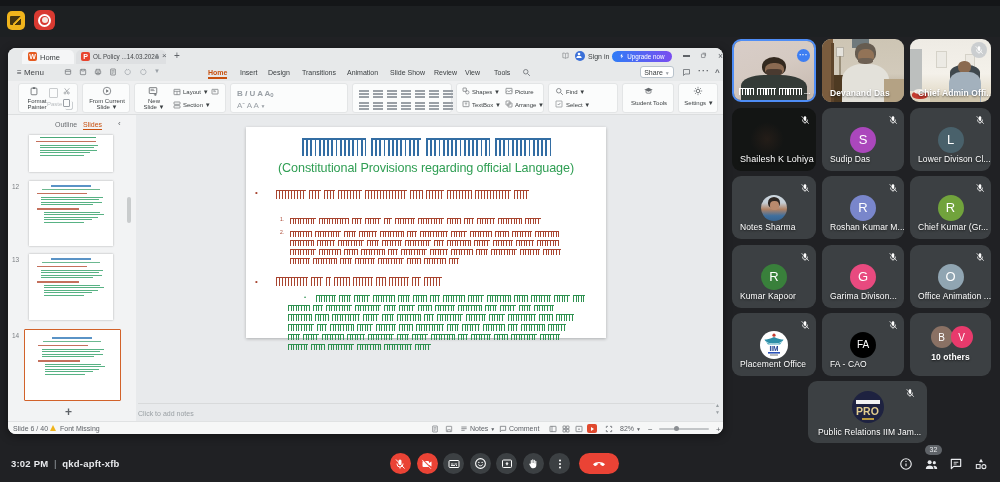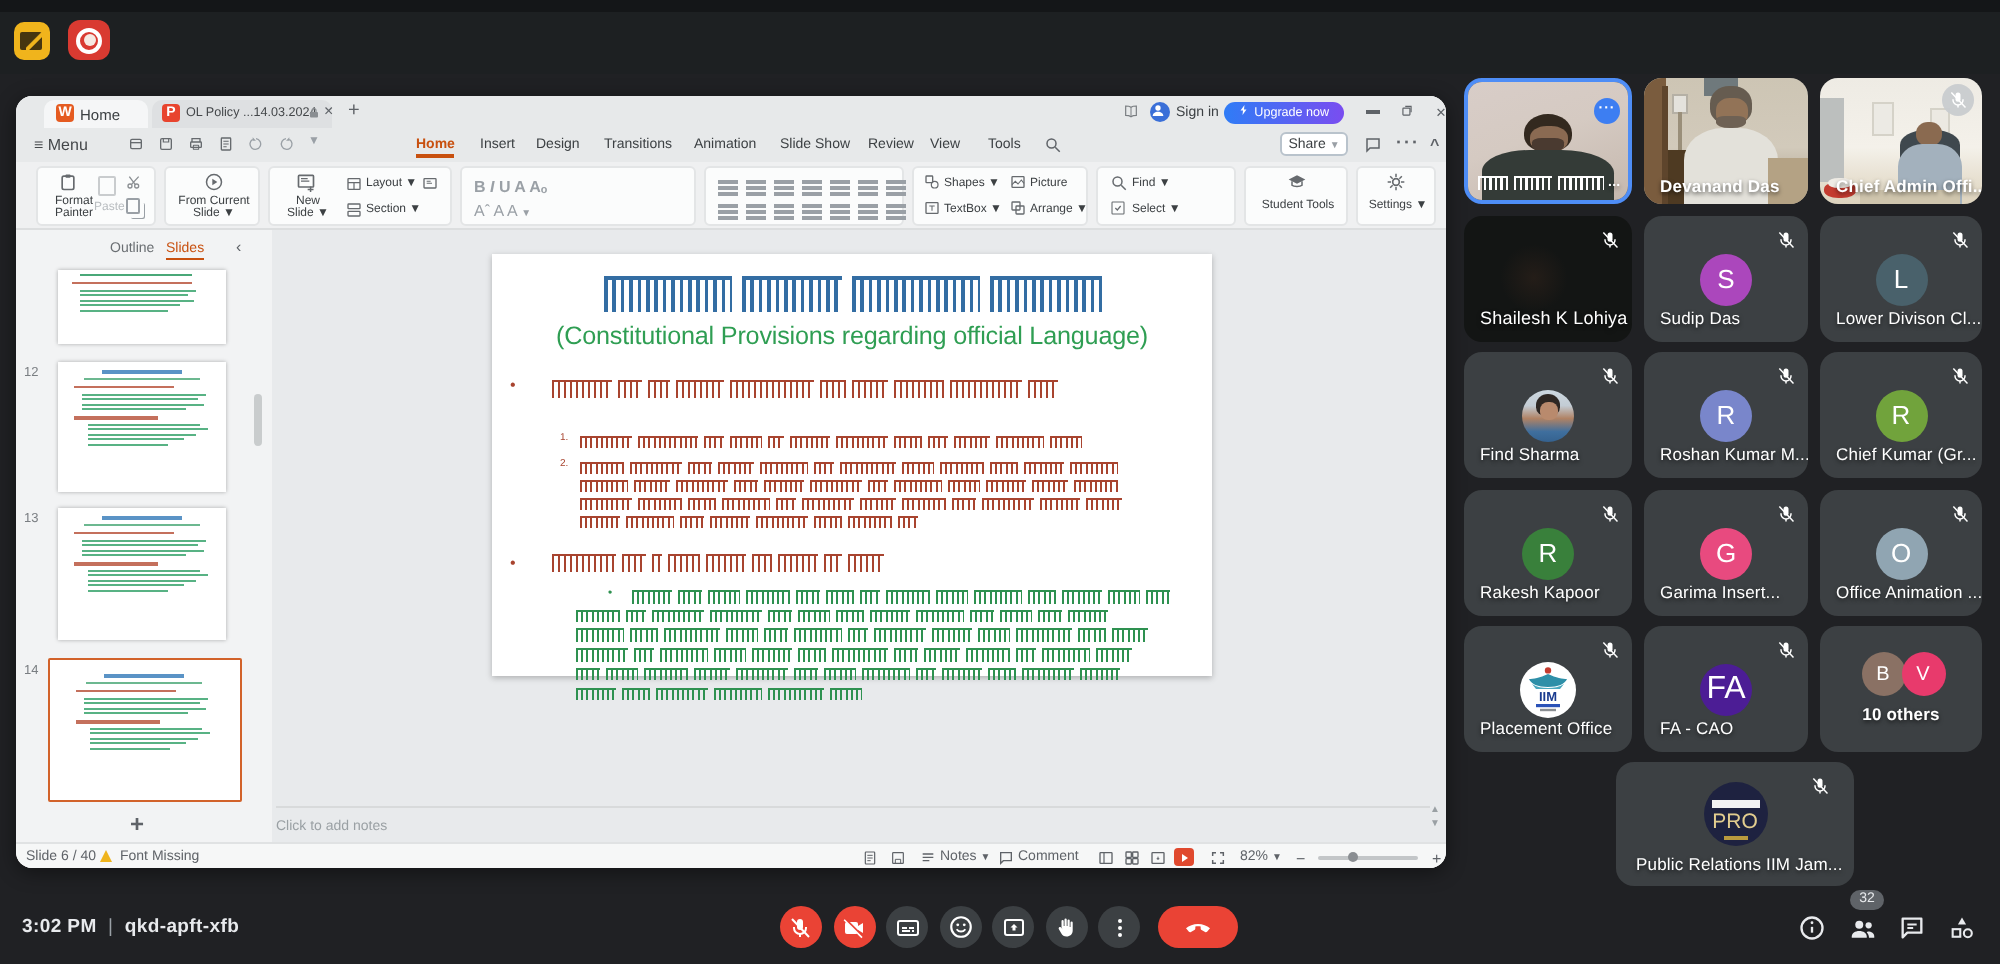--- a/index.html
+++ b/index.html
@@ -524,21 +524,21 @@
     <svg class="mic" viewBox="0 0 24 24" fill="none">
       <rect x="9" y="3" width="6" height="11" rx="3" fill="#fff"></rect>
       <path d="M6 11v1a6 6 0 0 0 12 0v-1" stroke="#fff" stroke-width="1.8"></path>
       <path d="M12 18v3" stroke="#fff" stroke-width="1.8"></path>
       <path d="M4 3l17 18" stroke="#fff" stroke-width="1.8"></path>
     </svg>
     <span class="lcir" style="left:50%;top:50%;margin-left:-13px;margin-top:-13px;width:26px;height:26px;background:linear-gradient(180deg,#cdd8e0 0%,#c3ccd4 30%,#b08264 55%,#3f6f9e 80%,#35628f 100%);overflow:hidden">
 <i class="abs" style="left:7px;top:2px;width:12px;height:11px;background:#2e2723;border-radius:50% 50% 40% 40%"></i>
 <i class="abs" style="left:8.5px;top:6px;width:9px;height:9px;background:#b98a6d;border-radius:45%"></i>
 </span>
-    <span class="tname">Find Sharma</span>
+    <span class="tname">Notes Sharma</span>
   </div>
 <div class="tile" style="left:822px;top:176px;width:82px;height:63px;background:#3c4043;">
     <svg class="mic" viewBox="0 0 24 24" fill="none">
       <rect x="9" y="3" width="6" height="11" rx="3" fill="#fff"></rect>
       <path d="M6 11v1a6 6 0 0 0 12 0v-1" stroke="#fff" stroke-width="1.8"></path>
       <path d="M12 18v3" stroke="#fff" stroke-width="1.8"></path>
       <path d="M4 3l17 18" stroke="#fff" stroke-width="1.8"></path>
     </svg>
     <span class="lcir" style="left:50%;top:50%;margin-left:-13.0px;margin-top:-13.0px;width:26px;height:26px;background:#7986cb;font-size:13px">R</span>
     <span class="tname">Roshan Kumar M...</span>
@@ -554,31 +554,31 @@
     <span class="tname">Chief Kumar (Gr...</span>
   </div>
 <div class="tile" style="left:732px;top:245px;width:84px;height:63px;background:#3c4043;">
     <svg class="mic" viewBox="0 0 24 24" fill="none">
       <rect x="9" y="3" width="6" height="11" rx="3" fill="#fff"></rect>
       <path d="M6 11v1a6 6 0 0 0 12 0v-1" stroke="#fff" stroke-width="1.8"></path>
       <path d="M12 18v3" stroke="#fff" stroke-width="1.8"></path>
       <path d="M4 3l17 18" stroke="#fff" stroke-width="1.8"></path>
     </svg>
     <span class="lcir" style="left:50%;top:50%;margin-left:-13.0px;margin-top:-13.0px;width:26px;height:26px;background:#39803b;font-size:13px">R</span>
-    <span class="tname">Rakesh Kapoor</span>
+    <span class="tname">Kumar Kapoor</span>
   </div>
 <div class="tile" style="left:822px;top:245px;width:82px;height:63px;background:#3c4043;">
     <svg class="mic" viewBox="0 0 24 24" fill="none">
       <rect x="9" y="3" width="6" height="11" rx="3" fill="#fff"></rect>
       <path d="M6 11v1a6 6 0 0 0 12 0v-1" stroke="#fff" stroke-width="1.8"></path>
       <path d="M12 18v3" stroke="#fff" stroke-width="1.8"></path>
       <path d="M4 3l17 18" stroke="#fff" stroke-width="1.8"></path>
     </svg>
     <span class="lcir" style="left:50%;top:50%;margin-left:-13.0px;margin-top:-13.0px;width:26px;height:26px;background:#e84a7f;font-size:13px">G</span>
-    <span class="tname">Garima Insert...</span>
+    <span class="tname">Garima Divison...</span>
   </div>
 <div class="tile" style="left:910px;top:245px;width:81px;height:63px;background:#3c4043;">
     <svg class="mic" viewBox="0 0 24 24" fill="none">
       <rect x="9" y="3" width="6" height="11" rx="3" fill="#fff"></rect>
       <path d="M6 11v1a6 6 0 0 0 12 0v-1" stroke="#fff" stroke-width="1.8"></path>
       <path d="M12 18v3" stroke="#fff" stroke-width="1.8"></path>
       <path d="M4 3l17 18" stroke="#fff" stroke-width="1.8"></path>
     </svg>
     <span class="lcir" style="left:50%;top:50%;margin-left:-13.0px;margin-top:-13.0px;width:26px;height:26px;background:#90a5b2;font-size:13px">O</span>
     <span class="tname">Office Animation ...</span>
@@ -602,38 +602,38 @@
     </span>
     <span class="tname">Placement Office</span>
   </div>
 <div class="tile" style="left:822px;top:313px;width:82px;height:63px;background:#3c4043;">
     <svg class="mic" viewBox="0 0 24 24" fill="none">
       <rect x="9" y="3" width="6" height="11" rx="3" fill="#fff"></rect>
       <path d="M6 11v1a6 6 0 0 0 12 0v-1" stroke="#fff" stroke-width="1.8"></path>
       <path d="M12 18v3" stroke="#fff" stroke-width="1.8"></path>
       <path d="M4 3l17 18" stroke="#fff" stroke-width="1.8"></path>
     </svg>
-    <span class="lcir" style="left:50%;top:50%;margin-left:-13.0px;margin-top:-13.0px;width:26px;height:26px;background:#4c1d95;font-size:16px">FA</span>
+    <span class="lcir" style="left:50%;top:50%;margin-left:-13.0px;margin-top:-13.0px;width:26px;height:26px;background:#000000;font-size:10px">FA</span>
     <span class="tname">FA - CAO</span>
   </div>
 <div class="tile" style="left:910px;top:313px;width:81px;height:63px;background:#3c4043;">
     <span class="lcir" style="left:50%;top:13px;margin-left:-20px;width:22px;height:22px;background:#8a7164;font-size:10px;z-index:1">B</span>
 <span class="lcir" style="left:50%;top:13px;margin-left:0px;width:22px;height:22px;background:#e83a6c;font-size:10px;z-index:2">V</span>
 <span class="tname" style="left:0;right:0;text-align:center;bottom:14px;font-weight:bold">10 others</span>
   </div>
 <div class="tile" style="left:808px;top:381px;width:119px;height:62px;background:#3c4043">
     <svg class="mic" style="right:12px" viewBox="0 0 24 24" fill="none">
       <rect x="9" y="3" width="6" height="11" rx="3" fill="#fff"></rect>
       <path d="M6 11v1a6 6 0 0 0 12 0v-1" stroke="#fff" stroke-width="1.8"></path>
       <path d="M12 18v3" stroke="#fff" stroke-width="1.8"></path>
       <path d="M4 3l17 18" stroke="#fff" stroke-width="1.8"></path>
     </svg>
 <span class="lcir" style="left:50%;top:10px;margin-left:-16px;width:32px;height:32px;background:#1e2240">
 <i class="abs" style="left:4px;top:9px;width:24px;height:3.5px;background:#f2f2f2"></i>
-<i class="abs" style="left:3px;top:14px;width:26px;height:12px;color:#e2cd8f;font-weight:normal;font-size:10.5px;text-align:center;line-height:13px">PRO</i>
+<i class="abs" style="left:3px;top:14px;width:26px;height:12px;color:#e2cd8f;font-weight:bold;font-size:10.5px;text-align:center;line-height:13px">PRO</i>
 <i class="abs" style="left:10px;top:27px;width:12px;height:2px;background:#b99a3e"></i>
 </span>
 <span class="tname" style="left:10px;bottom:6px">Public Relations IIM Jam...</span>
   </div>
 <span class="btxt" style="left:11px;top:458px;font-size:9.5px;font-weight:bold;letter-spacing:.2px">3:02 PM&nbsp;&nbsp;<span style="color:#9aa0a6;font-weight:normal">|</span>&nbsp;&nbsp;qkd-apft-xfb</span>
 <span class="cbtn red" style="left:389.5px">
     <svg width="12" height="12" viewBox="0 0 24 24" fill="none">
       <rect x="9" y="3" width="6" height="11" rx="3" fill="#fff"></rect>
       <path d="M6 11v1a6 6 0 0 0 12 0v-1" stroke="#fff" stroke-width="2"></path>
       <path d="M12 18v3" stroke="#fff" stroke-width="2"></path>

